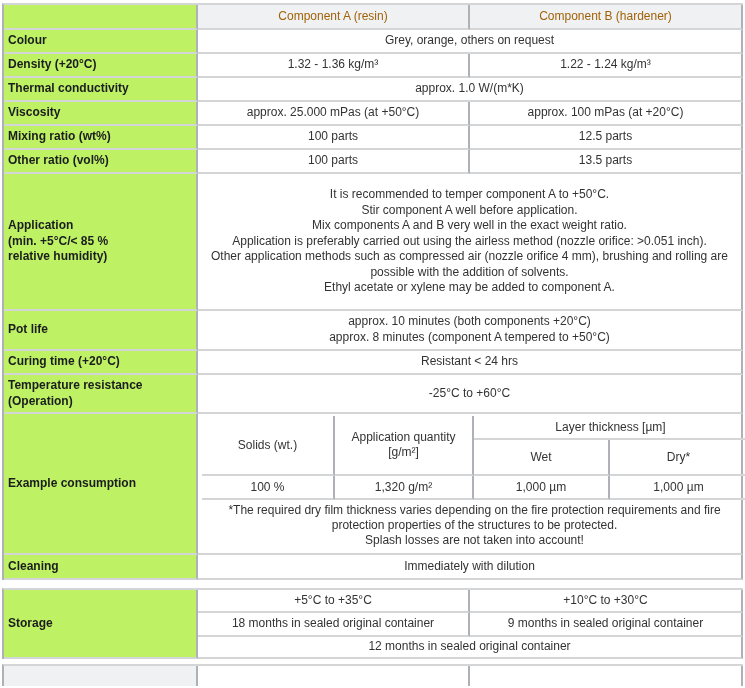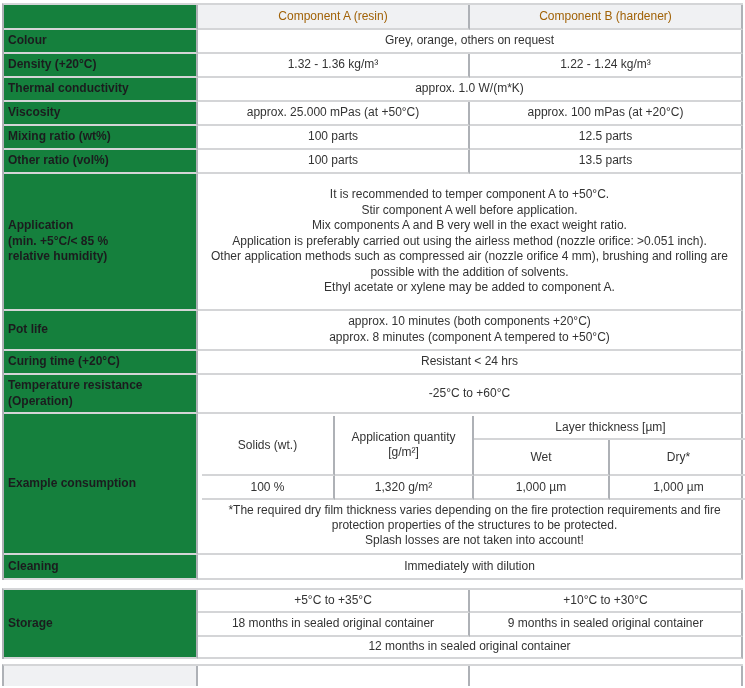--- a/index.html
+++ b/index.html
@@ -28,21 +28,21 @@
   }
   table.spec td {
     border-right: 2px solid #aeb1b6;
     border-bottom: 2px solid #d4d5d7;
     vertical-align: middle;
     padding: 2px 4px;
     box-sizing: border-box;
     line-height: 1.3;
   }
   td.lbl {
-    background: #15803d;
+    background: #bef264;
     font-weight: 700;
     color: #1b1c1e;
     text-align: left;
     padding-left: 7px;
     white-space: pre-line;
   }
   td.val {
     text-align: center;
     color: #333333;
     white-space: pre-line;

